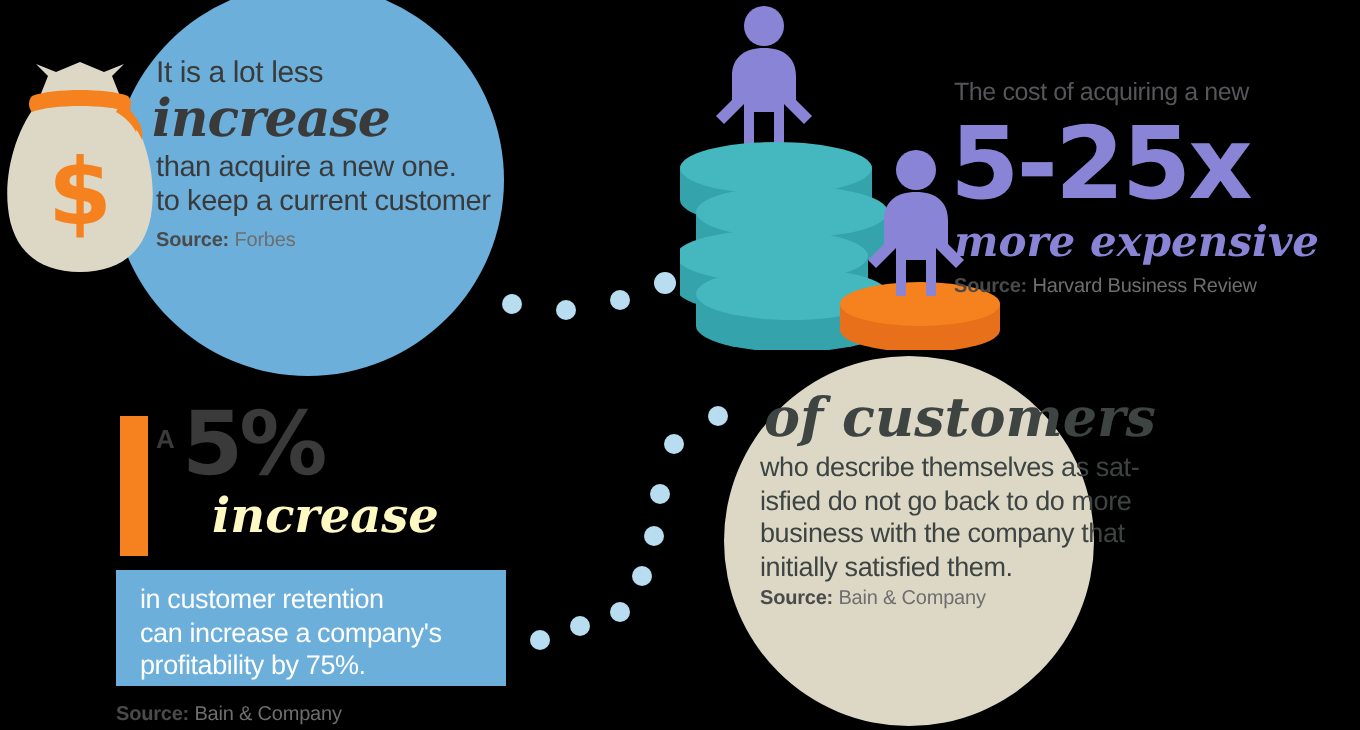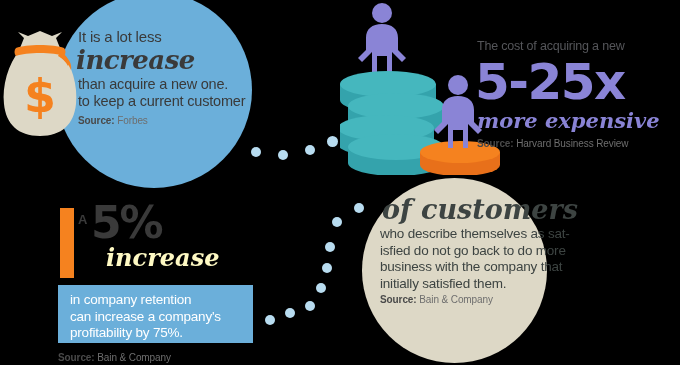--- a/index.html
+++ b/index.html
@@ -269,21 +269,21 @@
 
   <div class="abs" id="orange-bar"></div>
 
   <div class="abs" id="panel3">
     <span id="p3-a">A</span>
     <div id="p3-big">5%</div>
     <div id="p3-script" class="script">increase</div>
   </div>
 
   <div class="abs" id="blue-box">
-    <div>in company retention</div>
+    <div>in customer retention</div>
     <div>can increase a company's</div>
     <div>profitability by 75%.</div>
   </div>
 
   <div class="abs src" id="p3-src">
     <b>Source:</b>
     <span>Bain &amp; Company</span>
   </div>
 
   <div class="abs circle" id="beige-circle"></div>

